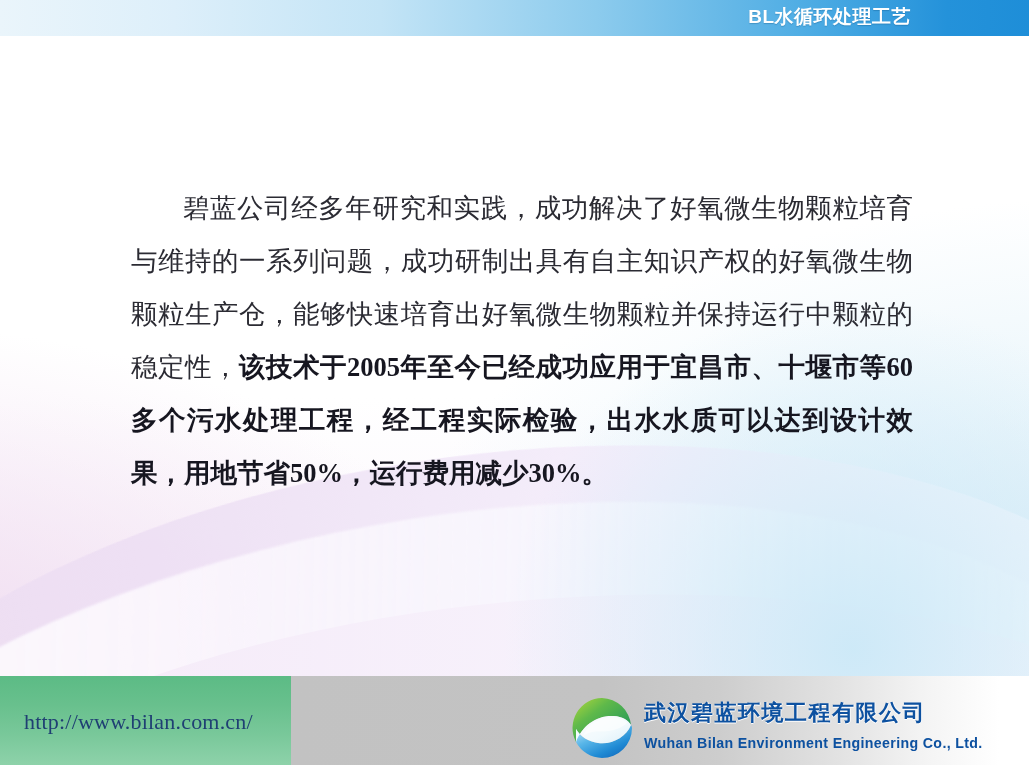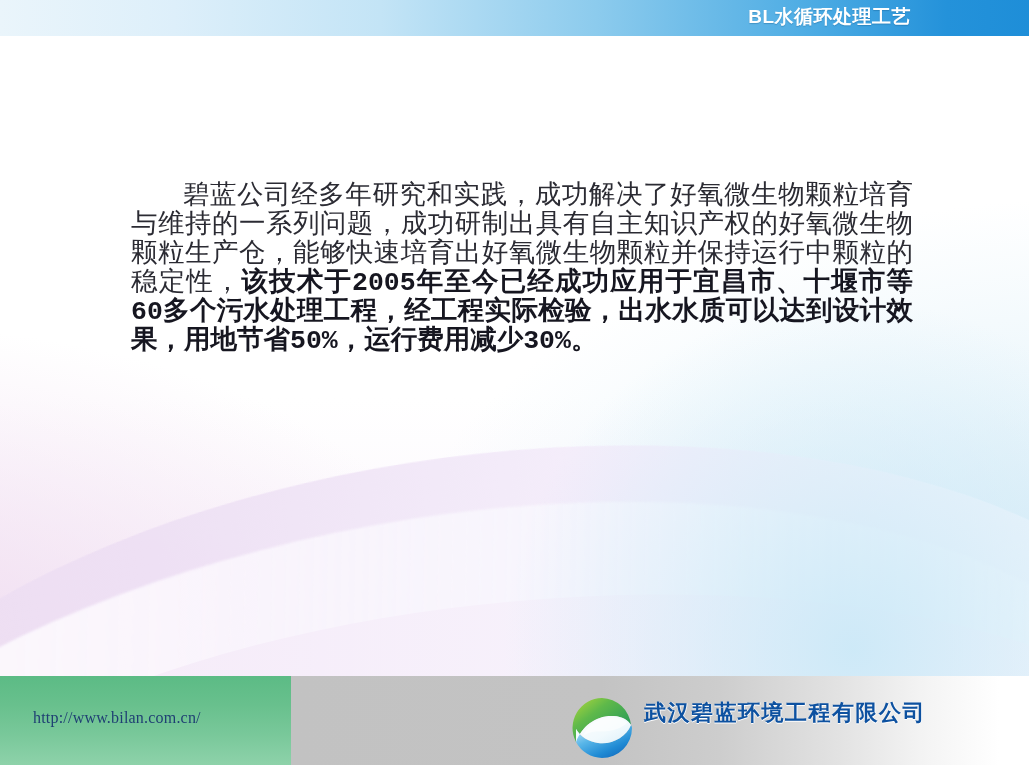--- a/index.html
+++ b/index.html
@@ -75,44 +75,44 @@
     white-space:nowrap;
     text-shadow:
       1px 1px 0 #8fa3a7,
       2px 2px 1px rgba(120,140,145,.55),
       3px 3px 3px rgba(120,140,145,.22);
   }
 
   
   .body-text{
     position:absolute;left:131px;top:182px;width:782px;
-    font-family:Liberation Mono, monospace;
+    font-family:Liberation Serif, serif;
     font-size:26.5px;
-    line-height:29px;
+    line-height:53px;
     color:#2b2b33;
     text-align:justify;
     text-justify:inter-character;
     text-indent:52px;
   }
   .body-text .lead{font-weight:normal;}
   .body-text .strong{font-weight:bold;color:#161620;}
 
   
   .footer-green{
     position:absolute;left:0;top:676px;width:291px;height:89px;
     background:linear-gradient(180deg,#5cbb85 0%,#68c08d 32%,#79c89a 66%,#8ed2aa 100%);
   }
   .footer-gray{
     position:absolute;left:291px;top:676px;width:738px;height:89px;
     background:linear-gradient(90deg,#c2c2c2 0%,#c3c3c3 42%,#cdcdcd 58%,#e2e2e2 74%,#f4f4f4 86%,#ffffff 96%,#ffffff 100%);
   }
   .footer-url{
-    position:absolute;left:33px;top:709px;
+    position:absolute;left:24px;top:709px;
     font-family:"Liberation Serif",serif;
-    font-size:16px;color:#1f3f73;
+    font-size:22px;color:#1f3f73;
     letter-spacing:.2px;white-space:nowrap;
   }
 
   
   .logo-wrap{
     position:absolute;left:570px;top:694px;width:440px;height:68px;
   }
   .logo-mark{
     position:absolute;left:0;top:2px;width:64px;height:64px;
   }
@@ -183,16 +183,17 @@
         <path d="M32 2 A30 30 0 0 0 6 46 C12 30 26 19 44 20 C52 20.5 58 24 61 29 A30 30 0 0 0 32 2 Z" fill="url(#gGreen)"></path>
         <path d="M6 46 A30 30 0 0 0 32 62 A30 30 0 0 0 62 32 C62 31 61.6 30 61 29 C56 41 42 49 28 47 C18.5 45.6 10.5 41 6 33 Z" fill="url(#gBlue)"></path>
 
         <path d="M6 33 C10.5 41 18.5 45.6 28 47 C42 49 56 41 61 29 C58 24 52 20.5 44 20 C26 19 12 30 6 46 Z" fill="url(#gWhite)" opacity="0.97"></path>
 
         <path d="M13 40 C18 28 29 21.5 42 21.5 C48 21.5 53.5 23.5 57.5 26.5 C52 32 42 36 31 35.5 C23 35.1 16.5 37 13 40 Z" fill="#ffffff" opacity="0.55"></path>
       </svg>
     </div>
     <div class="logo-text">
       <div class="logo-cn">武汉碧蓝环境工程有限公司</div>
+      <div class="logo-en">Wuhan Bilan Environment Engineering Co., Ltd.</div>
     </div>
   </div>
 
 </div>
 
 </body></html>

